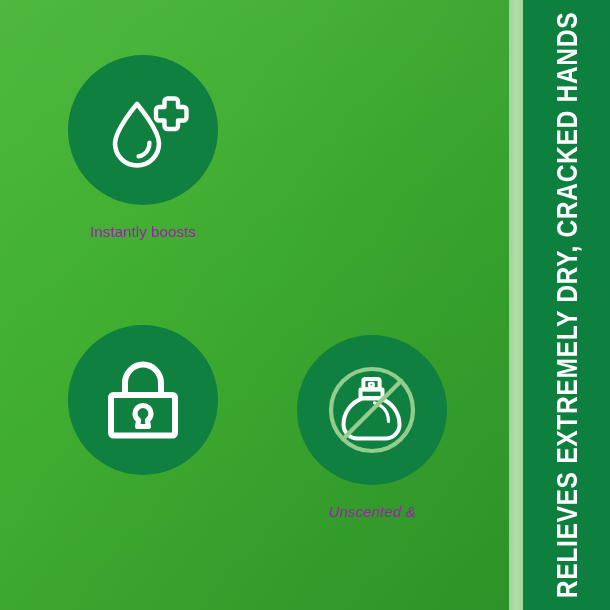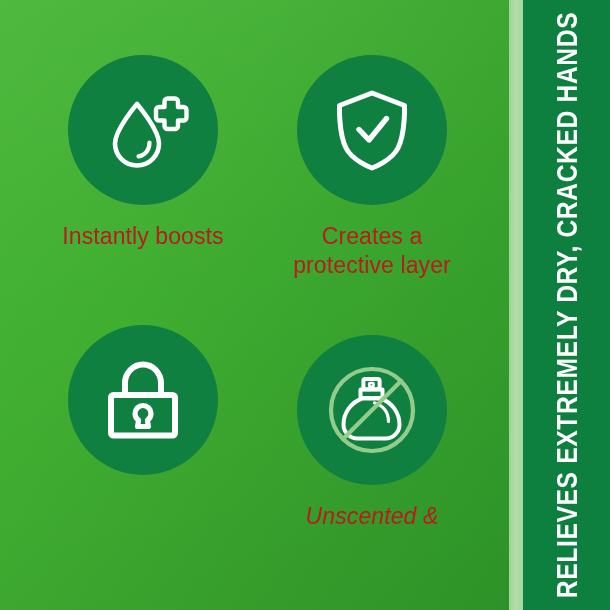--- a/index.html
+++ b/index.html
@@ -110,22 +110,22 @@
     display: flex;
     align-items: center;
     justify-content: center;
   }
   .icon-circle svg {
     display: block;
   }
 
   .caption {
     margin-top: 17px;
-    color: #b91c1c;
-    font-size: 23px;
+    color: #a21caf;
+    font-size: 15px;
     line-height: 1.28;
     letter-spacing: 0.1px;
     font-weight: normal;
   }
   .caption .line {
     display: block;
     white-space: nowrap;
   }
 </style>
 </head>
@@ -148,34 +148,20 @@
 
             <path d="M70.5 14.5 h7.5 a3 3 0 0 1 3 3 v5.5 h5.5 a3 3 0 0 1 3 3 v7.5 a3 3 0 0 1 -3 3 h-5.5 v5.5 a3 3 0 0 1 -3 3 h-7.5 a3 3 0 0 1 -3 -3 v-5.5 h-5.5 a3 3 0 0 1 -3 -3 v-7.5 a3 3 0 0 1 3 -3 h5.5 v-5.5 a3 3 0 0 1 3 -3 Z" stroke-width="4.4"></path>
           </svg>
         </span>
       </div>
       <div class="caption">
         <span class="line">Instantly boosts</span>
       </div>
     </div>
 
-    <div class="cell cell-1">
-      <div class="icon-circle">
-        <span>
-          <svg width="88" height="88" viewBox="0 0 88 88" fill="none" stroke="#ffffff" stroke-width="5" stroke-linecap="round" stroke-linejoin="round">
-            <path d="M44 7 L76.5 19.5 C76.5 19.5 77.5 47 70 62 C63.5 75 44 82 44 82 C44 82 24.5 75 18 62 C10.5 47 11.5 19.5 11.5 19.5 Z"></path>
-            <path d="M31 43.5 L41 54 L58.5 32.5" stroke-width="5.4"></path>
-          </svg>
-        </span>
-      </div>
-      <div class="caption">
-        <span class="line">Creates a</span>
-        <span class="line">protective layer</span>
-      </div>
-    </div>
 
     <div class="cell cell-2">
       <div class="icon-circle">
         <span>
           <svg width="86" height="86" viewBox="0 0 86 86" fill="none" stroke="#ffffff" stroke-width="6" stroke-linecap="round" stroke-linejoin="round">
 
             <path d="M25 38 V26 C25 16 33.1 7.5 43 7.5 C52.9 7.5 61 16 61 26 V38"></path>
 
             <rect x="11" y="38" width="64" height="40.5" rx="2.5"></rect>
 

